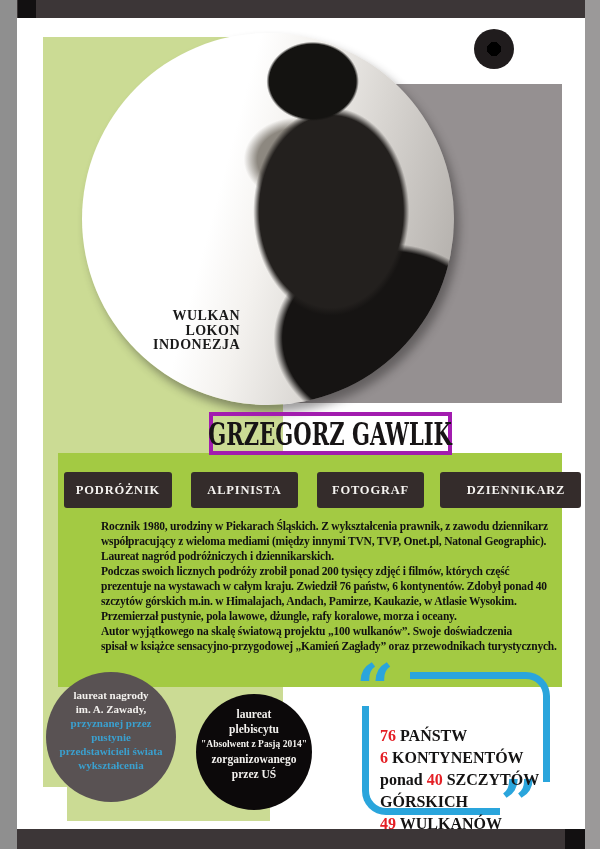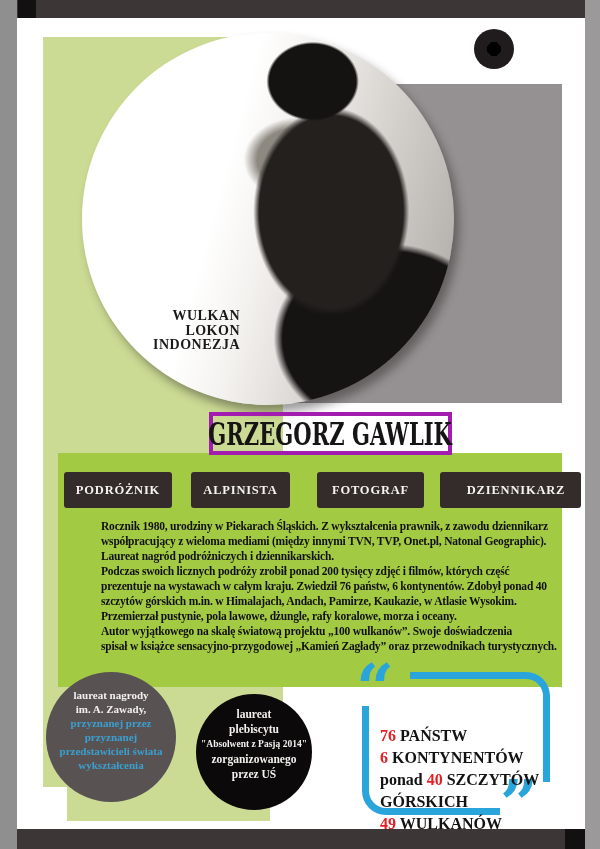--- a/index.html
+++ b/index.html
@@ -39,21 +39,21 @@
   
   .title-box{left:187px;top:412px;width:243px;height:43px;border:4px solid #a21caf;
     box-sizing:border-box;display:flex;align-items:center;justify-content:center;margin-left:22px;}
   .title-text{font-family:"DejaVu Serif", serif;font-weight:bold;font-size:31px;
     white-space:nowrap;transform:scaleX(0.68);transform-origin:center;color:#171415;}
   
   .tag{height:36px;top:472px;background:#342c2b;border-radius:3px;color:#f5f3f0;
     display:flex;align-items:center;justify-content:center;font-weight:bold;
     font-size:12.5px;letter-spacing:0.8px;white-space:nowrap;}
   .tag1{left:64px;width:108px;}
-  .tag2{left:191px;width:99px;}
+  .tag2{left:191px;width:107px;}
   .tag3{left:317px;width:107px;}
   .tag4{left:440px;width:130px;padding-left:11px;}
   
   .bio{left:65px;top:519px;width:500px;color:#111111;margin-left:36px;}
   .bio div{font-weight:bold;font-size:11.5px;line-height:15px;letter-spacing:-0.2px;white-space:nowrap;}
   
   .gray-circle{left:46px;top:672px;width:130px;height:130px;border-radius:50%;
     background:#595253;text-align:center;padding-top:16px;box-sizing:border-box;}
   .gray-circle div{font-weight:bold;font-size:11px;line-height:14px;white-space:nowrap;}
   .gc-white{color:#f3f1ee;}
@@ -122,21 +122,21 @@
     <div>szczytów górskich m.in. w Himalajach, Andach, Pamirze, Kaukazie, w Atlasie Wysokim.</div>
     <div>Przemierzał pustynie, pola lawowe, dżungle, rafy koralowe, morza i oceany.</div>
     <div>Autor wyjątkowego na skalę światową projektu „100 wulkanów”. Swoje doświadczenia</div>
     <div>spisał w książce sensacyjno-przygodowej „Kamień Zagłady” oraz przewodnikach turystycznych.</div>
   </div>
 
   <div class="abs gray-circle">
     <div class="gc-white">laureat nagrody</div>
     <div class="gc-white">im. A. Zawady,</div>
     <div class="gc-cyan">przyznanej przez</div>
-    <div class="gc-cyan">przyznanej</div>
+    <div class="gc-cyan">pustynie</div>
     <div class="gc-cyan">przedstawicieli świata</div>
     <div class="gc-cyan">wykształcenia</div>
   </div>
 
   <div class="abs black-circle">
     <div>laureat</div>
     <div>plebiscytu</div>
     <div class="bc-green">"Absolwent z Pasją 2014"</div>
     <div>zorganizowanego</div>
     <div>przez UŚ</div>

